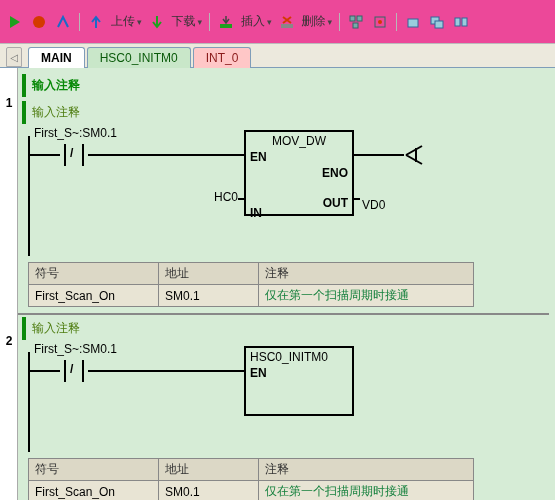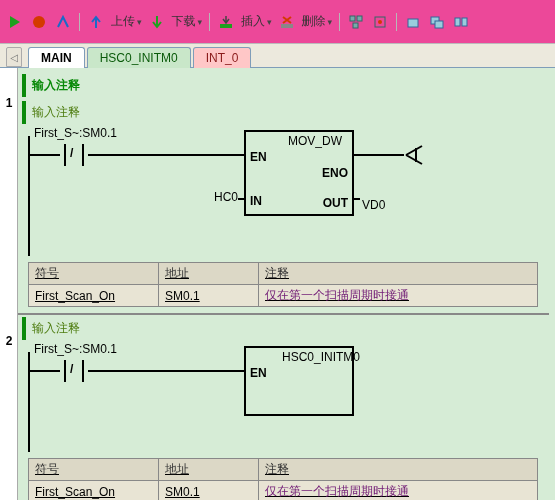--- a/index.html
+++ b/index.html
@@ -37,32 +37,32 @@
   .contact-label { position: absolute; color: #000; }
   .wire-h { position: absolute; height: 2px; background: #000; }
 
   
   .contact { position: absolute; width: 28px; height: 26px; }
   .contact .l, .contact .r { position: absolute; top: 2px; bottom: 2px; width: 2px; background: #000; }
   .contact .l { left: 4px; } .contact .r { right: 4px; }
   .contact .slash { position: absolute; left: 10px; top: 4px; font-weight: bold; }
 
   
-  .fbox { position: absolute; border: 2px solid #000; background: #d6ecd6; padding-left: 32px; }
+  .fbox { position: absolute; border: 2px solid #000; background: #d6ecd6; }
   .fbox .title { text-align: center; border-bottom: 0; padding: 2px 4px; }
   .fbox .pin { position: absolute; font-weight: bold; }
 
   
   .coil { position: absolute; width: 30px; height: 22px; }
 
   
-  .sym-table { width: 510px; border-collapse: collapse; margin: 2px 16px 2px 4px; text-decoration: underline; }
+  .sym-table { width: 446px; border-collapse: collapse; margin: 2px 16px 2px 4px; }
   .sym-table th, .sym-table td { border: 1px solid #888; padding: 2px 6px; text-align: left; background: #e8e4d4; }
   .sym-table th { background: #dcd8c6; color: #333; font-weight: normal; }
-  .sym-table td.cmt { color: #701a75; }
+  .sym-table td.cmt { color: #15803d; }
 
   .net-sep { height: 2px; background: #888; margin: 4px 0 2px -24px; }
 </style>
 </head>
 <body>
 
 <div class="toolbar">
   <div class="tb-btn">
       <svg width="14" height="14">
         <polygon points="2,1 12,7 2,13" fill="#1ea01e"></polygon>
@@ -166,21 +166,21 @@
         <div class="l"></div>
           <div class="r"></div>
           <div class="slash">/</div>
       </div>
       <div class="wire-h" style="left:60px;top:28px;width:156px"></div>
 
       <div class="fbox" style="left:216px;top:4px;width:110px;height:86px">
         <div class="title">MOV_DW</div>
         <div class="pin" style="left:4px;top:18px">EN</div>
         <div class="pin" style="right:4px;top:34px">ENO</div>
-        <div class="pin" style="left:4px;top:62px">IN</div>
+        <div class="pin" style="left:4px;top:74px">IN</div>
         <div class="pin" style="right:4px;top:64px">OUT</div>
       </div>
       <div class="contact-label" style="left:186px;top:64px">HC0</div>
       <div class="wire-h" style="left:210px;top:72px;width:6px"></div>
       <div class="wire-h" style="left:326px;top:72px;width:6px"></div>
       <div class="contact-label" style="left:334px;top:72px">VD0</div>
 
       <div class="wire-h" style="left:326px;top:28px;width:50px"></div>
       <div class="coil" style="left:376px;top:18px">
         <svg width="30" height="22">

